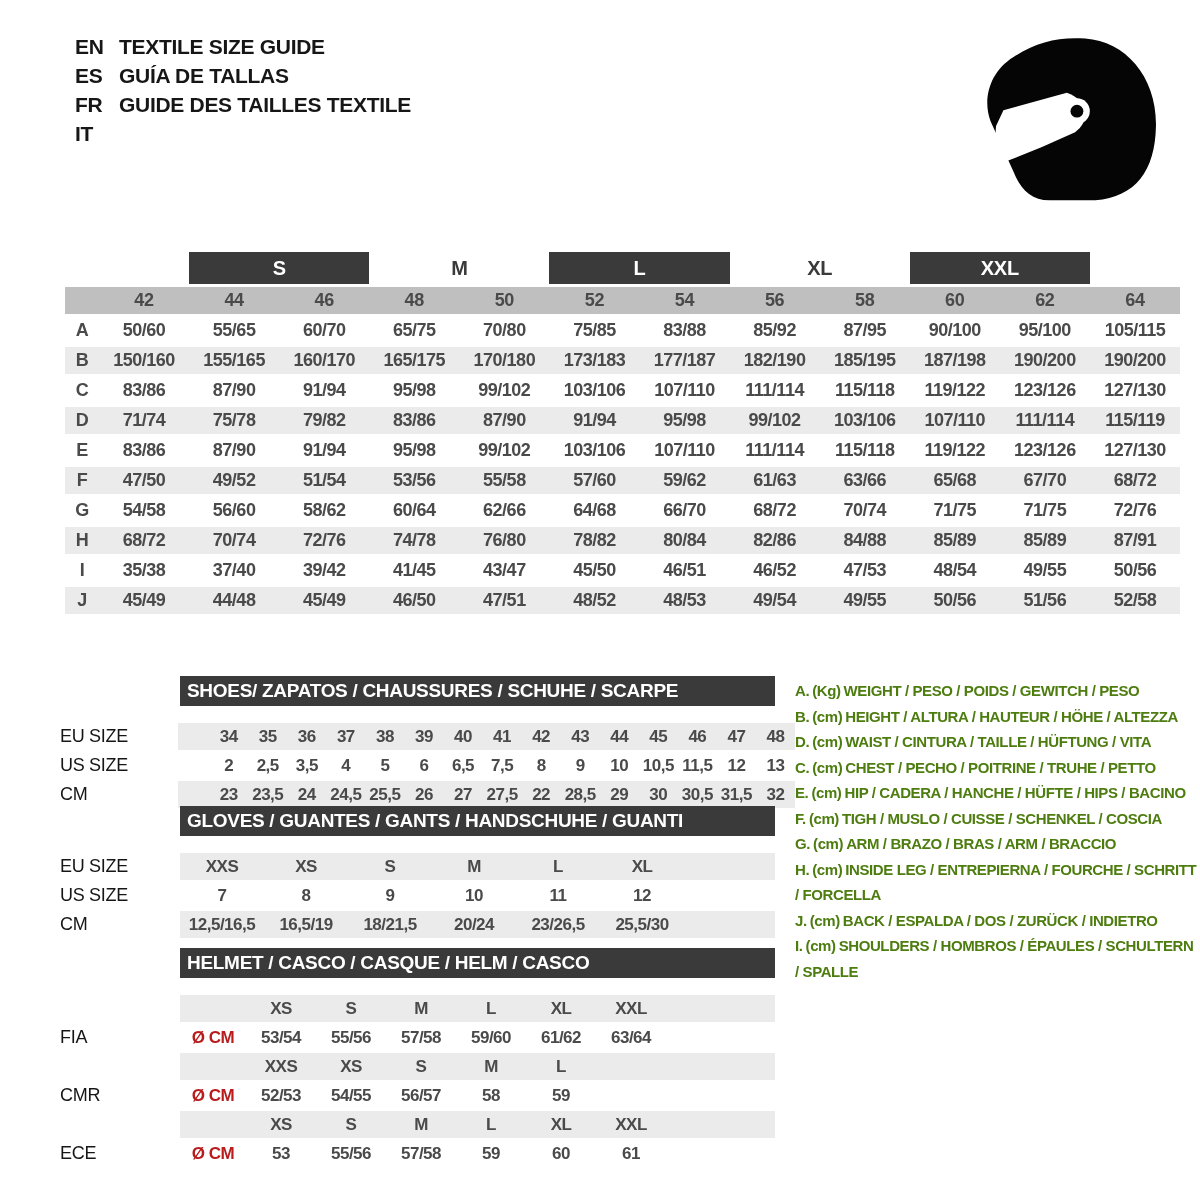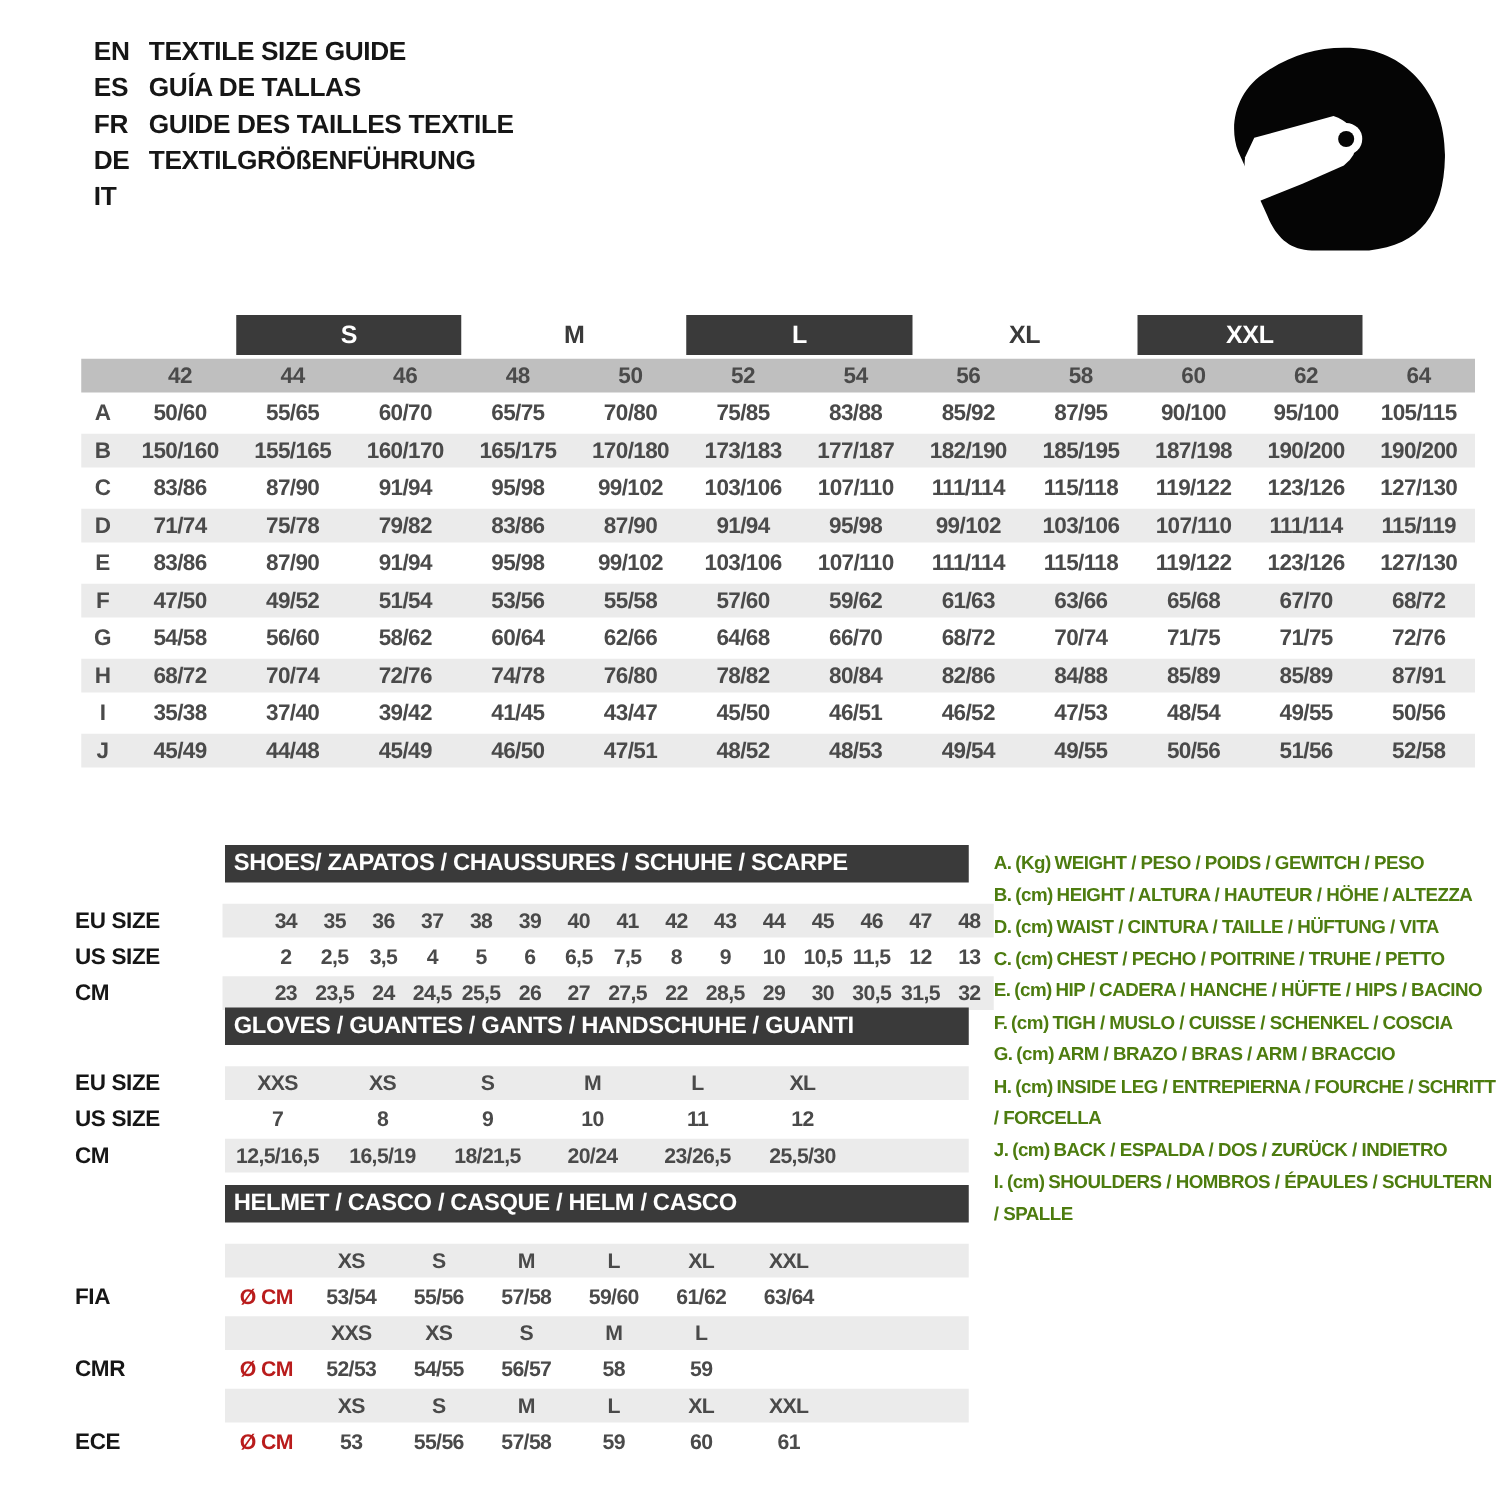--- a/index.html
+++ b/index.html
@@ -1,21 +1,21 @@
 <!DOCTYPE html>
 <html><head>
 <meta charset="utf-8">
 <style>
   html,body{margin:0;padding:0;background:#fff;}
   .page{position:relative;width:1200px;height:1200px;background:#fff;overflow:hidden;
         font-family:"Liberation Sans","DejaVu Sans",sans-serif;color:#141414;}
 
   
   .langs{position:absolute;left:75px;top:30px;}
-  .lang{display:flex;height:29px;align-items:flex-start;font-size:21px;font-weight:700;
+  .lang{display:flex;height:29px;align-items:flex-end;font-size:21px;font-weight:700;
         letter-spacing:-0.3px;color:#161616;}
   .lang-code{width:44px;}
   
   .helmet-logo{position:absolute;left:978px;top:34px;width:185px;height:170px;}
 
   
   .main-table{position:absolute;left:65px;top:252px;width:1115px;}
   .group-row{display:grid;grid-template-columns:34px repeat(12,1fr);height:32px;margin-bottom:3px;}
   .gcell{display:flex;align-items:center;justify-content:center;
          font-size:20px;font-weight:700;letter-spacing:-0.3px;}
@@ -39,21 +39,21 @@
   
   .lower{position:absolute;left:60px;top:676px;width:735px;}
   .section{position:absolute;left:0;width:735px;}
   .sec-shoes{top:0;}
   .sec-gloves{top:130px;}
   .sec-helmet{top:272px;}
   .bar{margin-left:120px;width:588px;height:30px;background:#3a3a3a;color:#fff;
        font-size:19px;font-weight:700;letter-spacing:-0.3px;line-height:29px;
        padding-left:7px;margin-bottom:17px;}
   .srow{display:flex;height:27px;margin-bottom:2px;align-items:stretch;}
-  .side{width:120px;display:flex;align-items:center;font-size:18px;font-weight:700;
+  .side{width:120px;display:flex;align-items:center;font-size:18px;font-weight:400;
         color:#161616;letter-spacing:-0.3px;}
   .vals{width:595px;display:grid;}
   .vals span{display:flex;align-items:center;justify-content:center;white-space:nowrap;
              font-size:17px;font-weight:700;color:#4a4a4a;letter-spacing:-0.5px;}
   .v15{grid-template-columns:repeat(15,1fr);padding-left:31px;}
   .v6{grid-template-columns:repeat(6,84px) 1fr;}
   .v7{grid-template-columns:66px repeat(6,70px) 1fr;}
   .v7 span:first-child{color:#b91c1c;}
   .rowset .srow:nth-child(odd) .vals{background:#ebebeb;}
 
@@ -74,24 +74,20 @@
       <span class="lang-code">EN</span>
       <span class="lang-title">TEXTILE SIZE GUIDE</span>
     </div>
       <div class="lang">
       <span class="lang-code">ES</span>
       <span class="lang-title">GUÍA DE TALLAS</span>
     </div>
       <div class="lang">
       <span class="lang-code">FR</span>
       <span class="lang-title">GUIDE DES TAILLES TEXTILE</span>
-    </div>
-      <div class="lang">
-      <span class="lang-code">DE</span>
-      <span class="lang-title">TEXTILGRÖßENFÜHRUNG</span>
     </div>
       <div class="lang">
       <span class="lang-code">IT</span>
     </div>
     </div>
 
   <div class="helmet-logo">
     <svg viewBox="0 0 200 185" width="185" height="170" aria-hidden="true">
       <path fill="#050505" d="M116 5 C160 8 194 47 193 100 C192 149 171 177 127 181 L77 181 C57 181 45 168 38 150 L13 95 C4 71 12 41 38 25 C63 9 86 3 116 5 Z"></path>
       <path fill="#ffffff" d="M27 83 L96 64 Q113 70 116 84 Q117 98 105 107 L69 123 L24 141 Q17 117 19 100 Z"></path>

